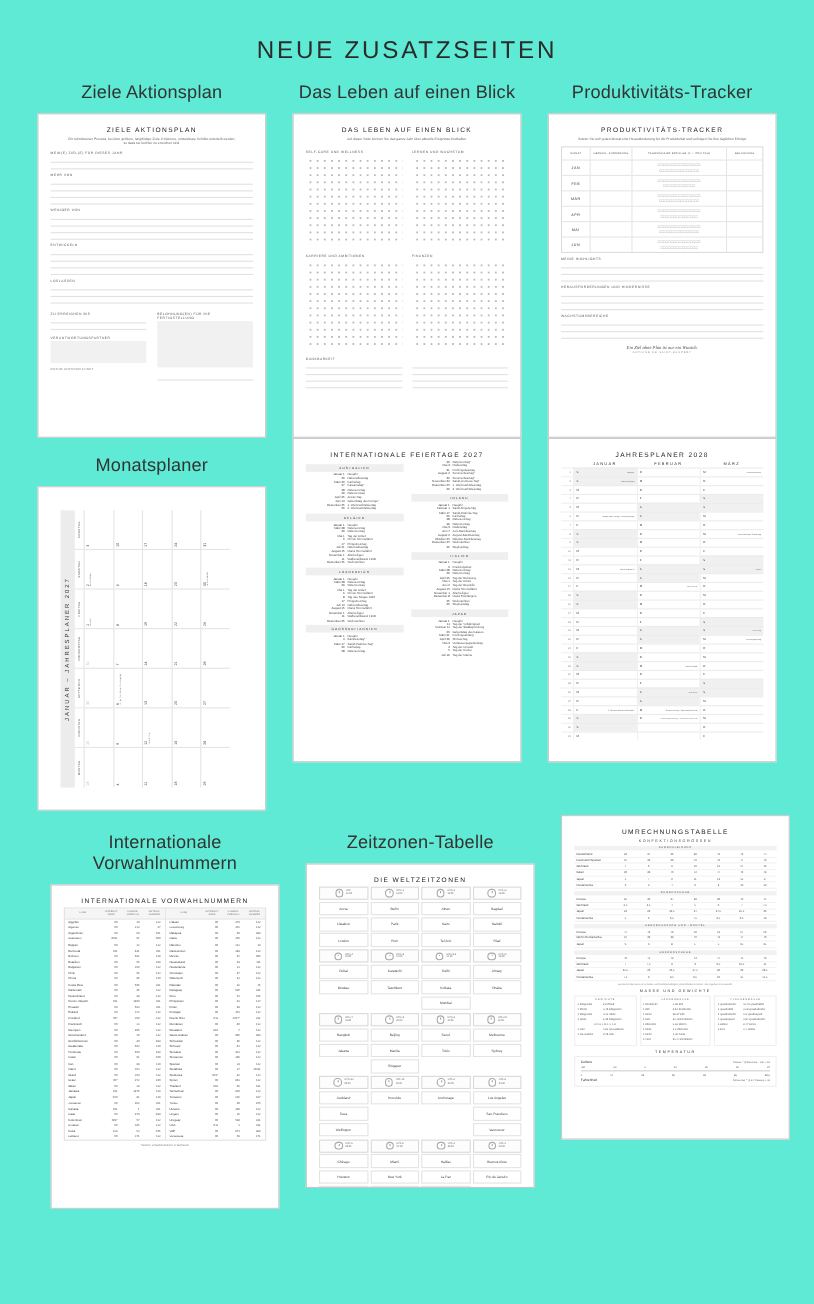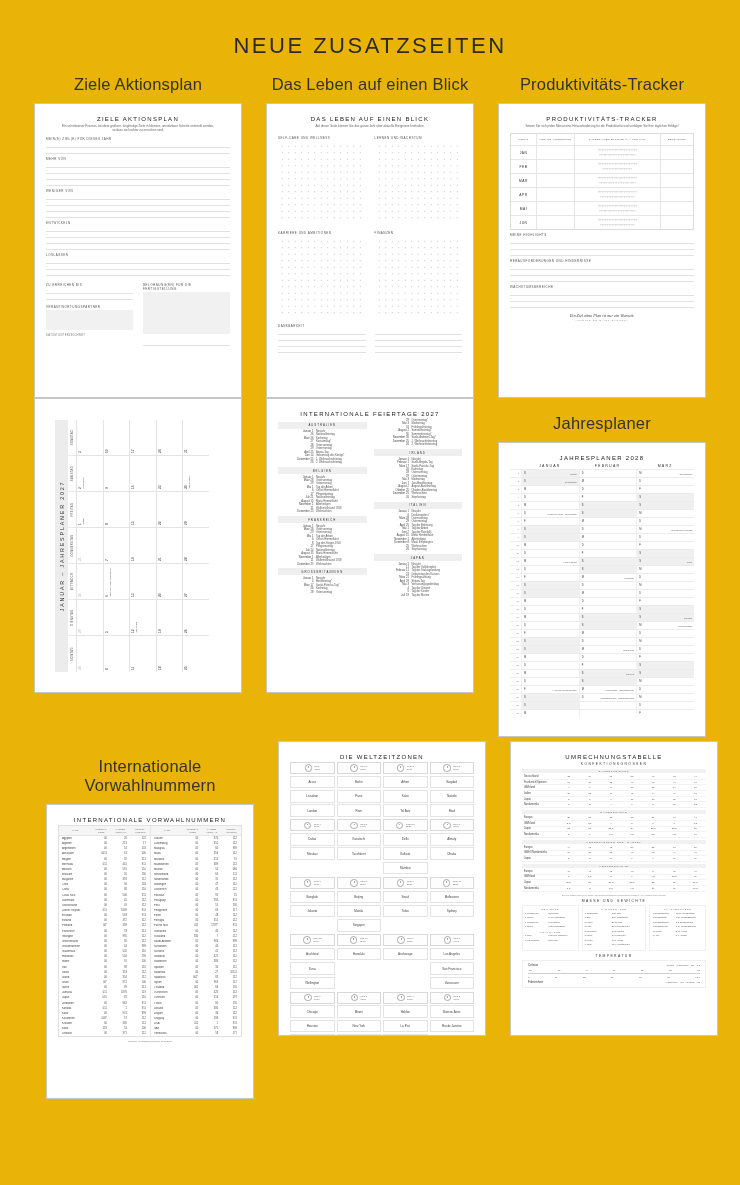--- a/index.html
+++ b/index.html
@@ -1,16 +1,16 @@
 <!DOCTYPE html>
 <html><head>
 <meta charset="utf-8">
 <style>
   html,body{margin:0;padding:0;background:#fff;}
-  .canvas{width:740px;height:1185px;background:#eab308;position:relative;overflow:hidden;
+  .canvas{width:740px;height:1185px;background:#5eead4;position:relative;overflow:hidden;
           font-family:"Liberation Sans",sans-serif;color:#333;}
   .section-h{text-align:center;font-size:22px;letter-spacing:2.5px;font-weight:400;color:#2b2b2b;margin:0;}
   .sh1{padding-top:33px;}
   .sh2{padding-top:26px;}
   .row{display:grid;grid-template-columns:repeat(3,208px);column-gap:24px;justify-content:center;align-items:start;}
   .panel-title{text-align:center;font-size:16.5px;font-weight:400;color:#333;margin:16px 0 9px;letter-spacing:.2px;}
   .page{height:295px;border:1px solid #c6c6c6;background:#fff;box-sizing:border-box;
         padding:10px 11px;position:relative;overflow:hidden;}
 
   
@@ -289,20 +289,21 @@
           <div class="rule"></div>
           <div class="prod-quote">Ein Ziel ohne Plan ist nur ein Wunsch.</div>
           <div class="prod-author">ANTOINE DE SAINT-EXUPÉRY</div>
         </div>
     </div>
   </div>
 
 
   <div class="row">
     <div>
+      <div class="panel-title">Monatsplaner</div>
       <div class="page" id="p-month">
           <div class="rotor">
             <div class="m-title">JANUAR – JAHRESPLANER 2027</div>
             <div class="m-grid">
               <div class="m-day">MONTAG</div>
               <div class="m-day">DIENSTAG</div>
               <div class="m-day">MITTWOCH</div>
               <div class="m-day">DONNERSTAG</div>
               <div class="m-day">FREITAG</div>
               <div class="m-day">SAMSTAG</div>
@@ -688,21 +689,20 @@
               </div>
               <div class="hol-row">
                 <span class="hol-date">Juli 19</span>
                 <span class="hol-name">Tag der Marine</span>
               </div>
             </div>
           </div>
         </div>
     </div>
     <div>
-      <div class="panel-title">Jahresplaner</div>
       <div class="page" id="p-year">
           <div class="pg-title">JAHRESPLANER 2028</div>
           <div class="yr-head">
             <div></div>
             <div class="yr-mh">JANUAR</div>
             <div class="yr-mh">FEBRUAR</div>
             <div class="yr-mh">MÄRZ</div>
           </div>
           <div class="yr-row">
             <div class="yr-num">1</div>
@@ -1661,20 +1661,21 @@
                 <div class="dial-val">00</div>
                 <div class="dial-val">58</div>
                 <div class="dial-val">171</div>
               </div>
             </div>
           </div>
           <div class="dial-foot">*Weitere Vorwahlnummern in Gebrauch.</div>
         </div>
     </div>
     <div>
+      <div class="panel-title">Zeitzonen-Tabelle</div>
       <div class="page" id="p-tz">
           <div class="pg-title">DIE WELTZEITZONEN</div>
           <div class="tz-group">
             <div class="tz-col">
               <div class="tz-head">
                 <span class="tz-clock"></span>
                 <div class="tz-label">
                   <div>UTC</div>
                   <div>12:00</div>
                 </div>

